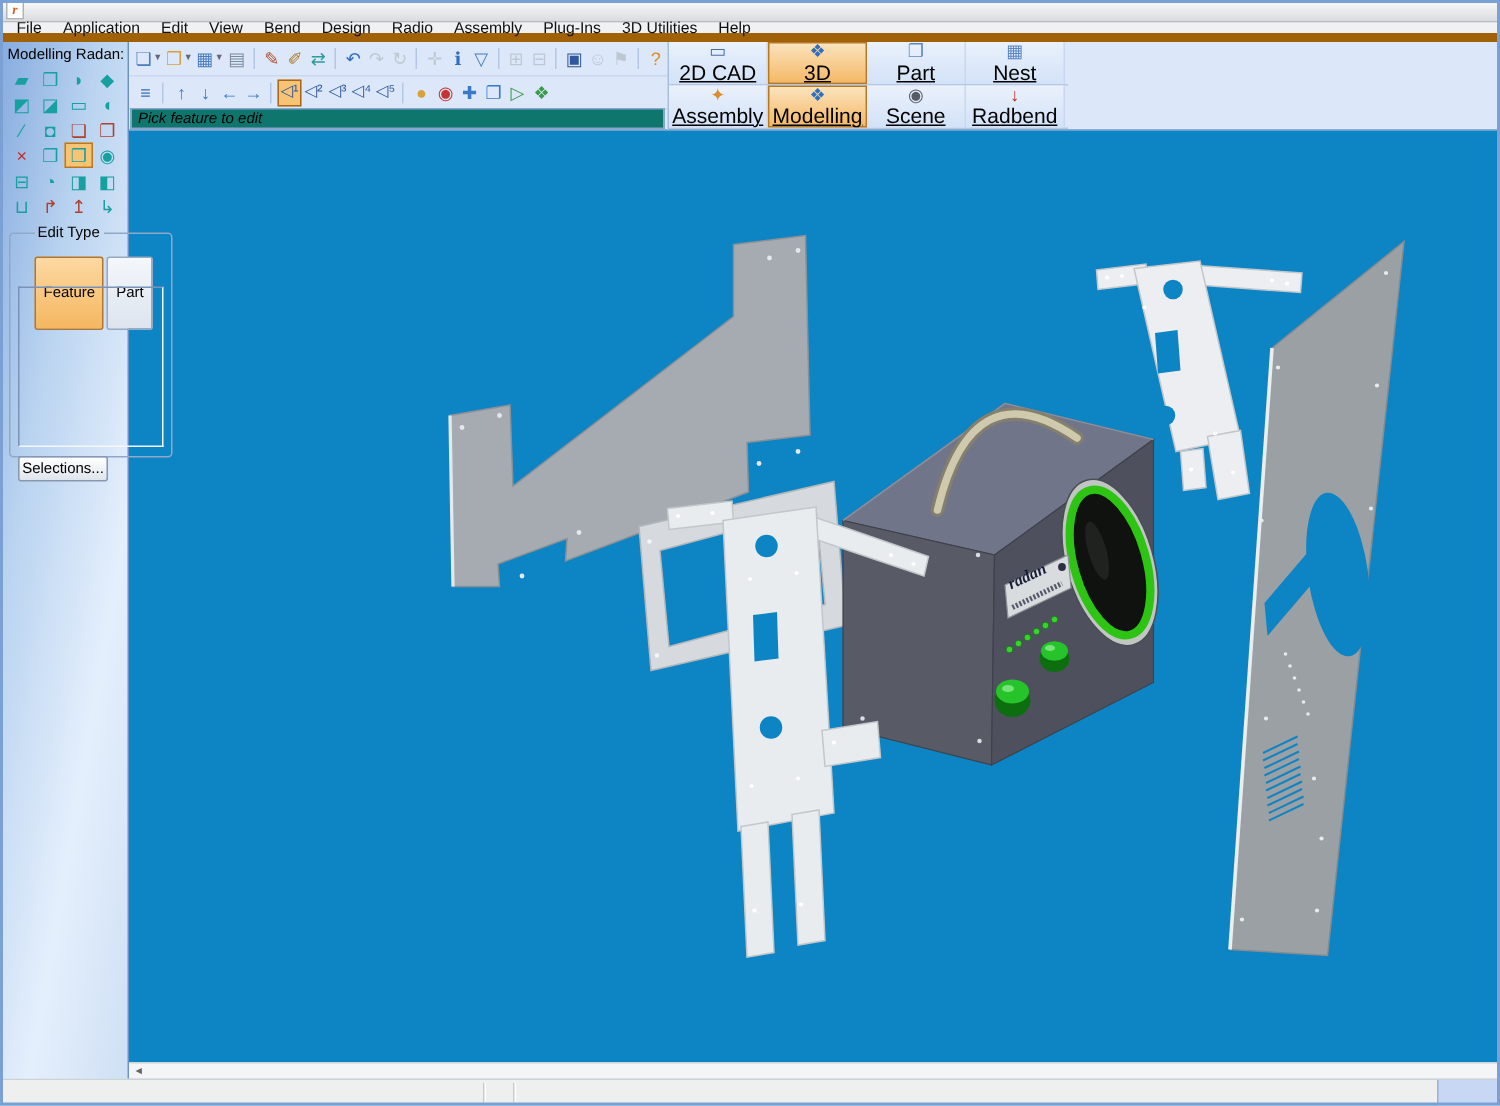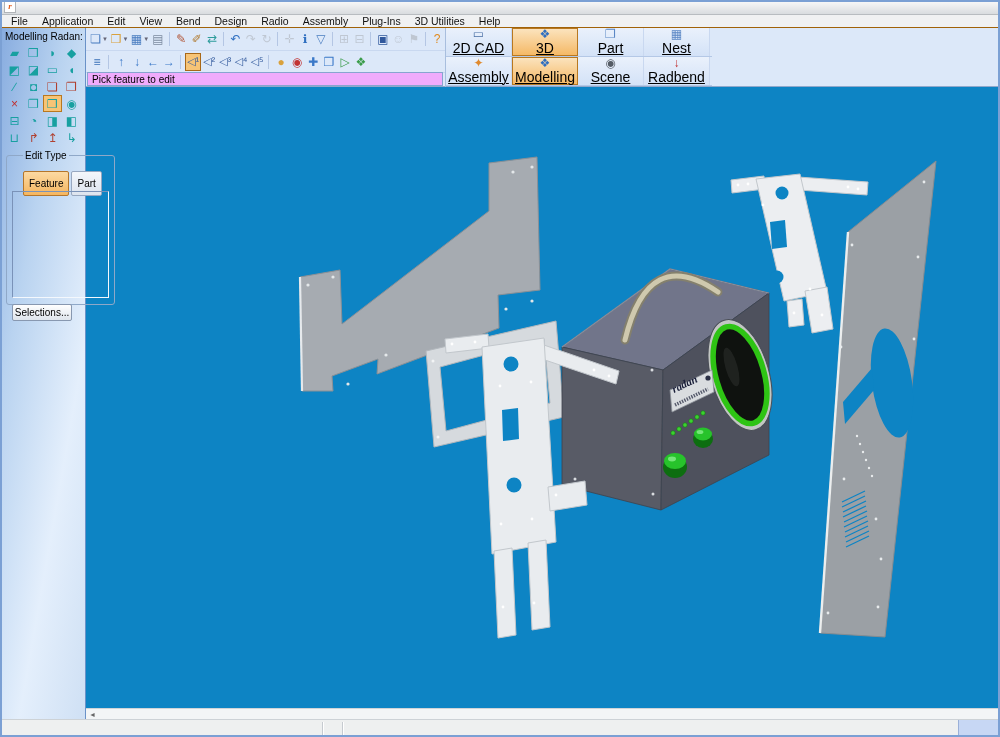--- a/index.html
+++ b/index.html
@@ -10,36 +10,36 @@
   
   .titlebar{position:absolute;left:0;top:0;right:0;height:15px;
     background:linear-gradient(#fbfbfb,#d9dcdf);border-bottom:1px solid #b8bcc0;
     display:flex;align-items:center;gap:4px;padding-left:4px;box-sizing:border-box;}
   .app-icon{width:10px;height:10px;background:#fff;border:1px solid #b0b4b8;
     font:bold italic 9px/9px "Liberation Serif","DejaVu Serif",serif;color:#e05a1a;text-align:center;}
   .title-text{font-size:10.5px;color:#111;white-space:nowrap;}
 
   
   .menubar{position:absolute;left:0;top:15px;right:0;height:13px;background:#f0f1f2;
-    border-bottom:1px solid #a16207;display:flex;align-items:center;padding-left:4px;box-sizing:border-box;}
+    border-bottom:6px solid #a16207;display:flex;align-items:center;padding-left:4px;box-sizing:border-box;}
   .menu-item{font-size:10.5px;color:#111;padding:0 7px;cursor:default;}
 
   
   .leftpanel{position:absolute;left:0;top:28px;width:86px;height:691px;
     background:linear-gradient(100deg,#86abdf 0%,#b9d3f0 32%,#e4effc 68%,#cfe0f4 100%);
     border-right:1px solid #6a92c8;box-sizing:border-box;z-index:5;}
   .lp-title{font-size:10px;color:#000;padding:3px 0 2px 5px;}
   .lp-grid{display:grid;grid-template-columns:repeat(4,19px);grid-auto-rows:17px;margin-left:5px;}
   .gcell{display:flex;align-items:center;justify-content:center;font-size:12px;line-height:1;cursor:default;}
   .gcell.active{background:#f7c476;border:1px solid #b87820;box-sizing:border-box;}
   .fieldset{position:absolute;left:4px;right:4px;top:122px;height:137px;
     border:1px solid #8fa8c8;border-radius:3px;}
   .fieldset legend{font-size:10px;color:#000;margin-left:4px;padding:0 2px;}
   .et-buttons{display:flex;gap:2px;margin:4px 0 0 4px;}
-  .et-btn{font-size:10px;height:15px;padding:4px 5px;display:flex;align-items:center;
+  .et-btn{font-size:10px;height:15px;padding:16px 5px;display:flex;align-items:center;
     background:linear-gradient(#f4f7fb,#dde4ee);border:1px solid #98a8c0;border-radius:2px;cursor:default;}
   .et-btn.active{background:linear-gradient(#fcd9a2,#f5b660);border:1px solid #b5762a;}
   .et-sunken{position:absolute;left:5px;right:5px;top:30px;bottom:6px;
     border-top:1px solid #7a92b8;border-left:1px solid #7a92b8;
     border-bottom:1px solid #f4f8fd;border-right:1px solid #f4f8fd;}
   .selections-btn{position:absolute;left:12px;top:276px;width:58px;height:15px;
     background:linear-gradient(#ffffff,#dfe5ec);border:1px solid #8898b0;border-radius:2px;
     font-size:10px;display:flex;align-items:center;justify-content:center;cursor:default;}
 
   
@@ -51,22 +51,22 @@
   .tbtn{width:16px;height:18px;display:flex;align-items:center;justify-content:center;
     font-size:12px;line-height:1;cursor:default;}
   .tbtn.menu{width:21px;}
   .tbtn .dd{font-size:6px;color:#667;margin-left:1px;}
   .tbtn.dim{opacity:.38;filter:grayscale(.8);}
   .tbtn.viewsel{font-size:11px;}
   .tbtn.active{background:#f7c476;border:1px solid #a86818;box-sizing:border-box;}
   .tsep{width:8px;height:16px;position:relative;}
   .tsep::after{content:"";position:absolute;left:3px;top:1px;bottom:1px;width:1px;background:#b4c6e4;}
   .tb-prompt{position:absolute;left:1px;top:44px;width:356px;height:14px;
-    background:#f0abfc;border:1px solid #88a4d0;font-size:10px;color:#000;
-    padding:1px 4px;box-sizing:border-box;}
+    background:#0f766e;border:1px solid #88a4d0;font-size:10px;color:#000;
+    padding:1px 4px;box-sizing:border-box;font-style:italic;}
   .tb-modes{position:absolute;left:359px;top:0;width:266px;height:59px;border-left:1px solid #a8bede;}
   .mode-row{display:flex;height:29px;border-bottom:1px solid #b4c8e6;box-sizing:border-box;}
   .mode-btn{width:66px;height:100%;display:flex;flex-direction:column;align-items:center;
     justify-content:center;cursor:default;border-right:1px solid #c9d8f0;box-sizing:border-box;
     background:linear-gradient(#eaf1fc,#d3e2f7);}
   .mode-btn .mb-ico{font-size:12px;line-height:12px;}
   .mode-btn .mb-label{font-size:14px;color:#000;text-decoration:underline;text-decoration-thickness:.5px;}
   .mode-btn.active{background:linear-gradient(#fbe3bd,#f5b966);border:1px solid #b87820;}
 
   

